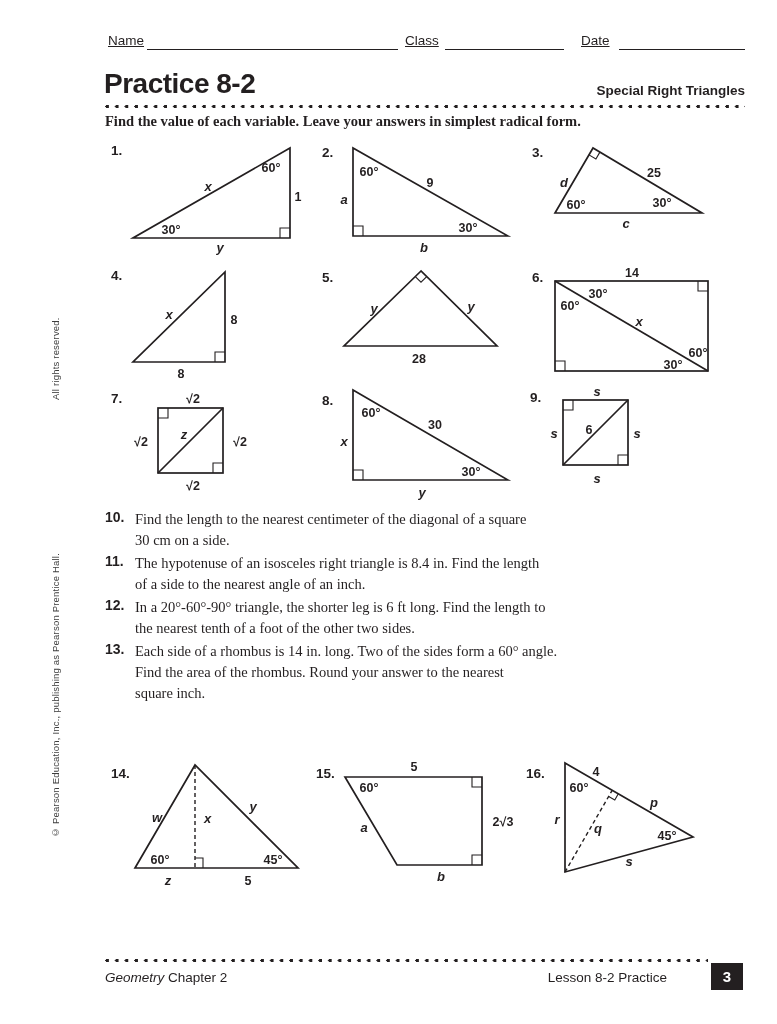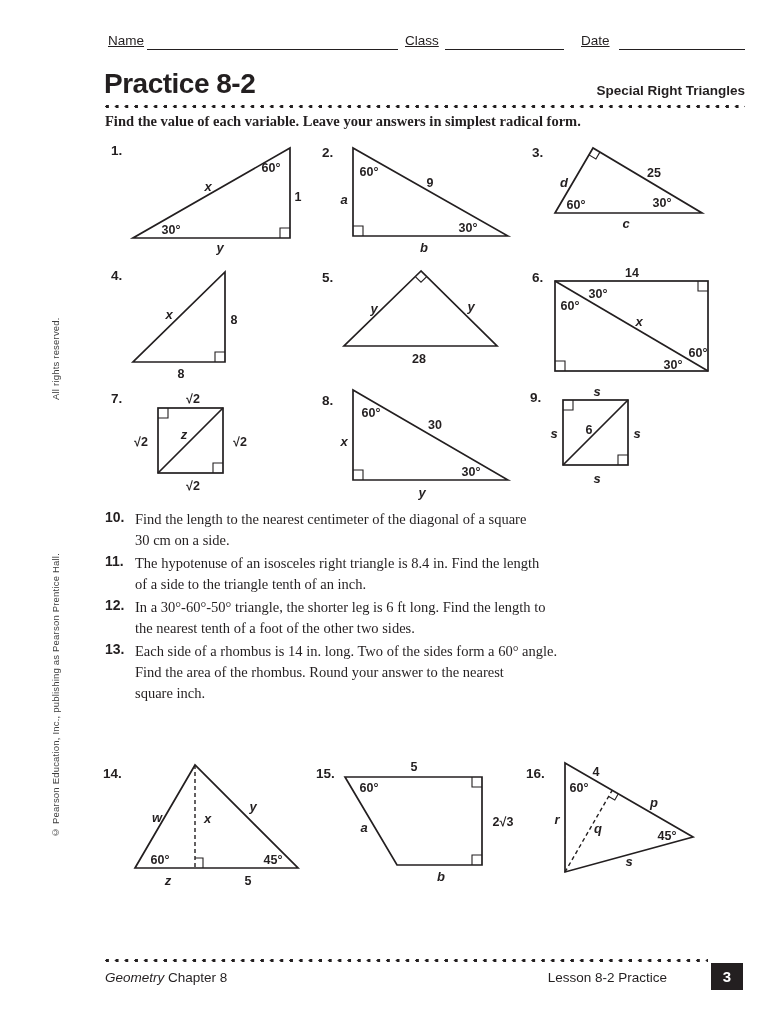--- a/index.html
+++ b/index.html
@@ -183,44 +183,44 @@
     <span class="wpnum">10.</span>
     <div class="wptext">
       <div>Find the length to the nearest centimeter of the diagonal of a square</div>
       <div>30 cm on a side.</div>
     </div>
   </div>
   <div class="wp" style="top:553px;">
     <span class="wpnum">11.</span>
     <div class="wptext">
       <div>The hypotenuse of an isosceles right triangle is 8.4 in. Find the length</div>
-      <div>of a side to the triangle tenth of an inch.</div>
+      <div>of a side to the nearest angle of an inch.</div>
     </div>
   </div>
   <div class="wp" style="top:597px;">
     <span class="wpnum">12.</span>
     <div class="wptext">
-      <div>In a 30°-60°-50° triangle, the shorter leg is 6 ft long. Find the length to</div>
+      <div>In a 20°-60°-90° triangle, the shorter leg is 6 ft long. Find the length to</div>
       <div>the nearest tenth of a foot of the other two sides.</div>
     </div>
   </div>
   <div class="wp" style="top:641px;">
     <span class="wpnum">13.</span>
     <div class="wptext">
       <div>Each side of a rhombus is 14 in. long. Two of the sides form a 60° angle.</div>
       <div>Find the area of the rhombus. Round your answer to the nearest</div>
       <div>square inch.</div>
     </div>
   </div>
 
   <div class="abs instr" style="left:105px;top:716px;width:560px;line-height:20px;">
   </div>
 
   <div class="abs" style="left:103px;top:758px;width:215px;height:135px;">
-    <span class="pnum" style="left:0px;top:8px;">14.</span>
+    <span class="pnum" style="left:8px;top:8px;">14.</span>
     <svg width="215" height="135" viewBox="0 0 215 135">
       <path class="shape" d="M92,7 L32,110 L195,110 Z"></path>
       <line class="dash" x1="92" y1="7" x2="92" y2="110"></line>
       <polyline class="thin" points="100,110 100,100 92,100"></polyline>
       <text class="lvar" x="54" y="64" text-anchor="middle">w</text>
       <text class="lvar" x="101" y="65" text-anchor="start">x</text>
       <text class="lvar" x="150" y="53" text-anchor="middle">y</text>
       <text class="lnum" x="57" y="106" text-anchor="middle">60°</text>
       <text class="lnum" x="170" y="106" text-anchor="middle">45°</text>
       <text class="lvar" x="65" y="127" text-anchor="middle">z</text>
@@ -253,18 +253,18 @@
       <text class="lvar" x="128" y="49" text-anchor="middle">p</text>
       <text class="lvar" x="31" y="66" text-anchor="middle">r</text>
       <text class="lvar" x="72" y="75" text-anchor="middle">q</text>
       <text class="lnum" x="141" y="82" text-anchor="middle">45°</text>
       <text class="lvar" x="103" y="108" text-anchor="middle">s</text>
     </svg>
   </div>
 
   <div class="abs dotted" style="left:105px;top:958px;width:603px;"></div>
   <div class="abs foot-text" style="left:105px;top:970px;">
-    <span class="it">Geometry</span><span> Chapter 8</span>
+    <span class="it">Geometry</span><span> Chapter 2</span>
   </div>
   <div class="abs foot-text" style="left:467px;top:970px;width:200px;text-align:right;">Lesson 8-2 Practice</div>
   <div class="abs pagebox" style="left:711px;top:963px;width:32px;height:27px;">3</div>
 
 </div>
 
 </body></html>

